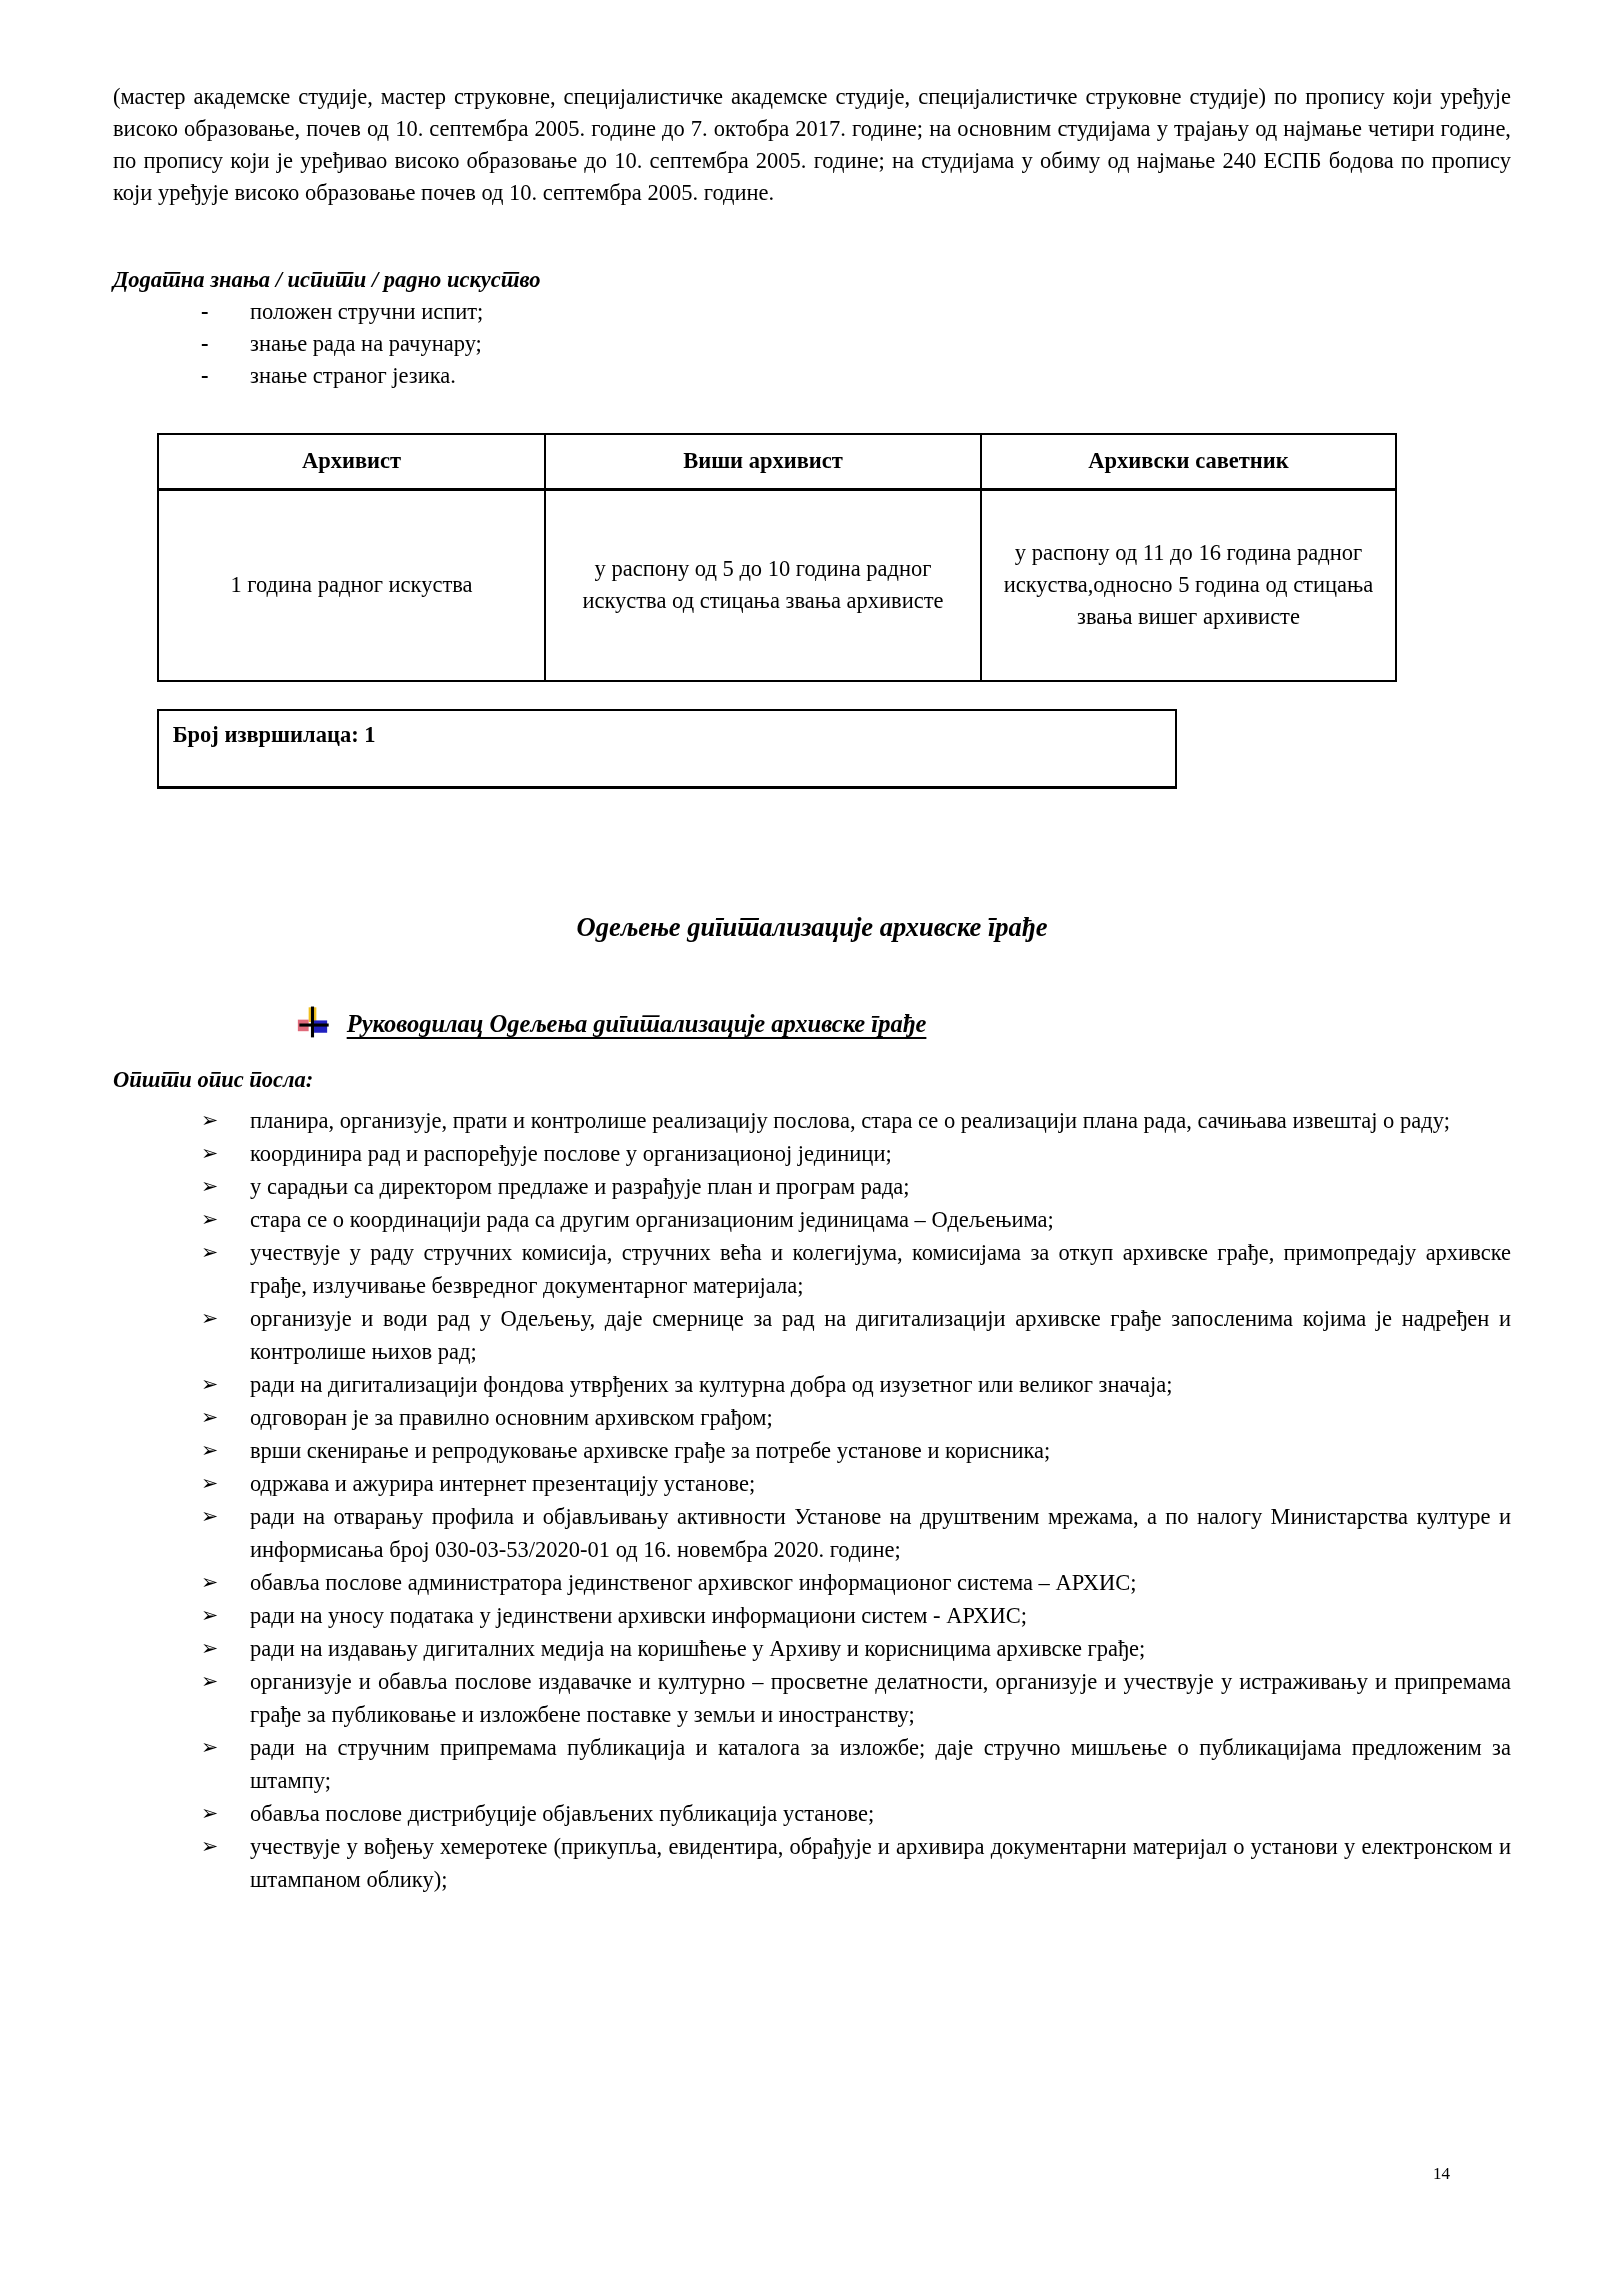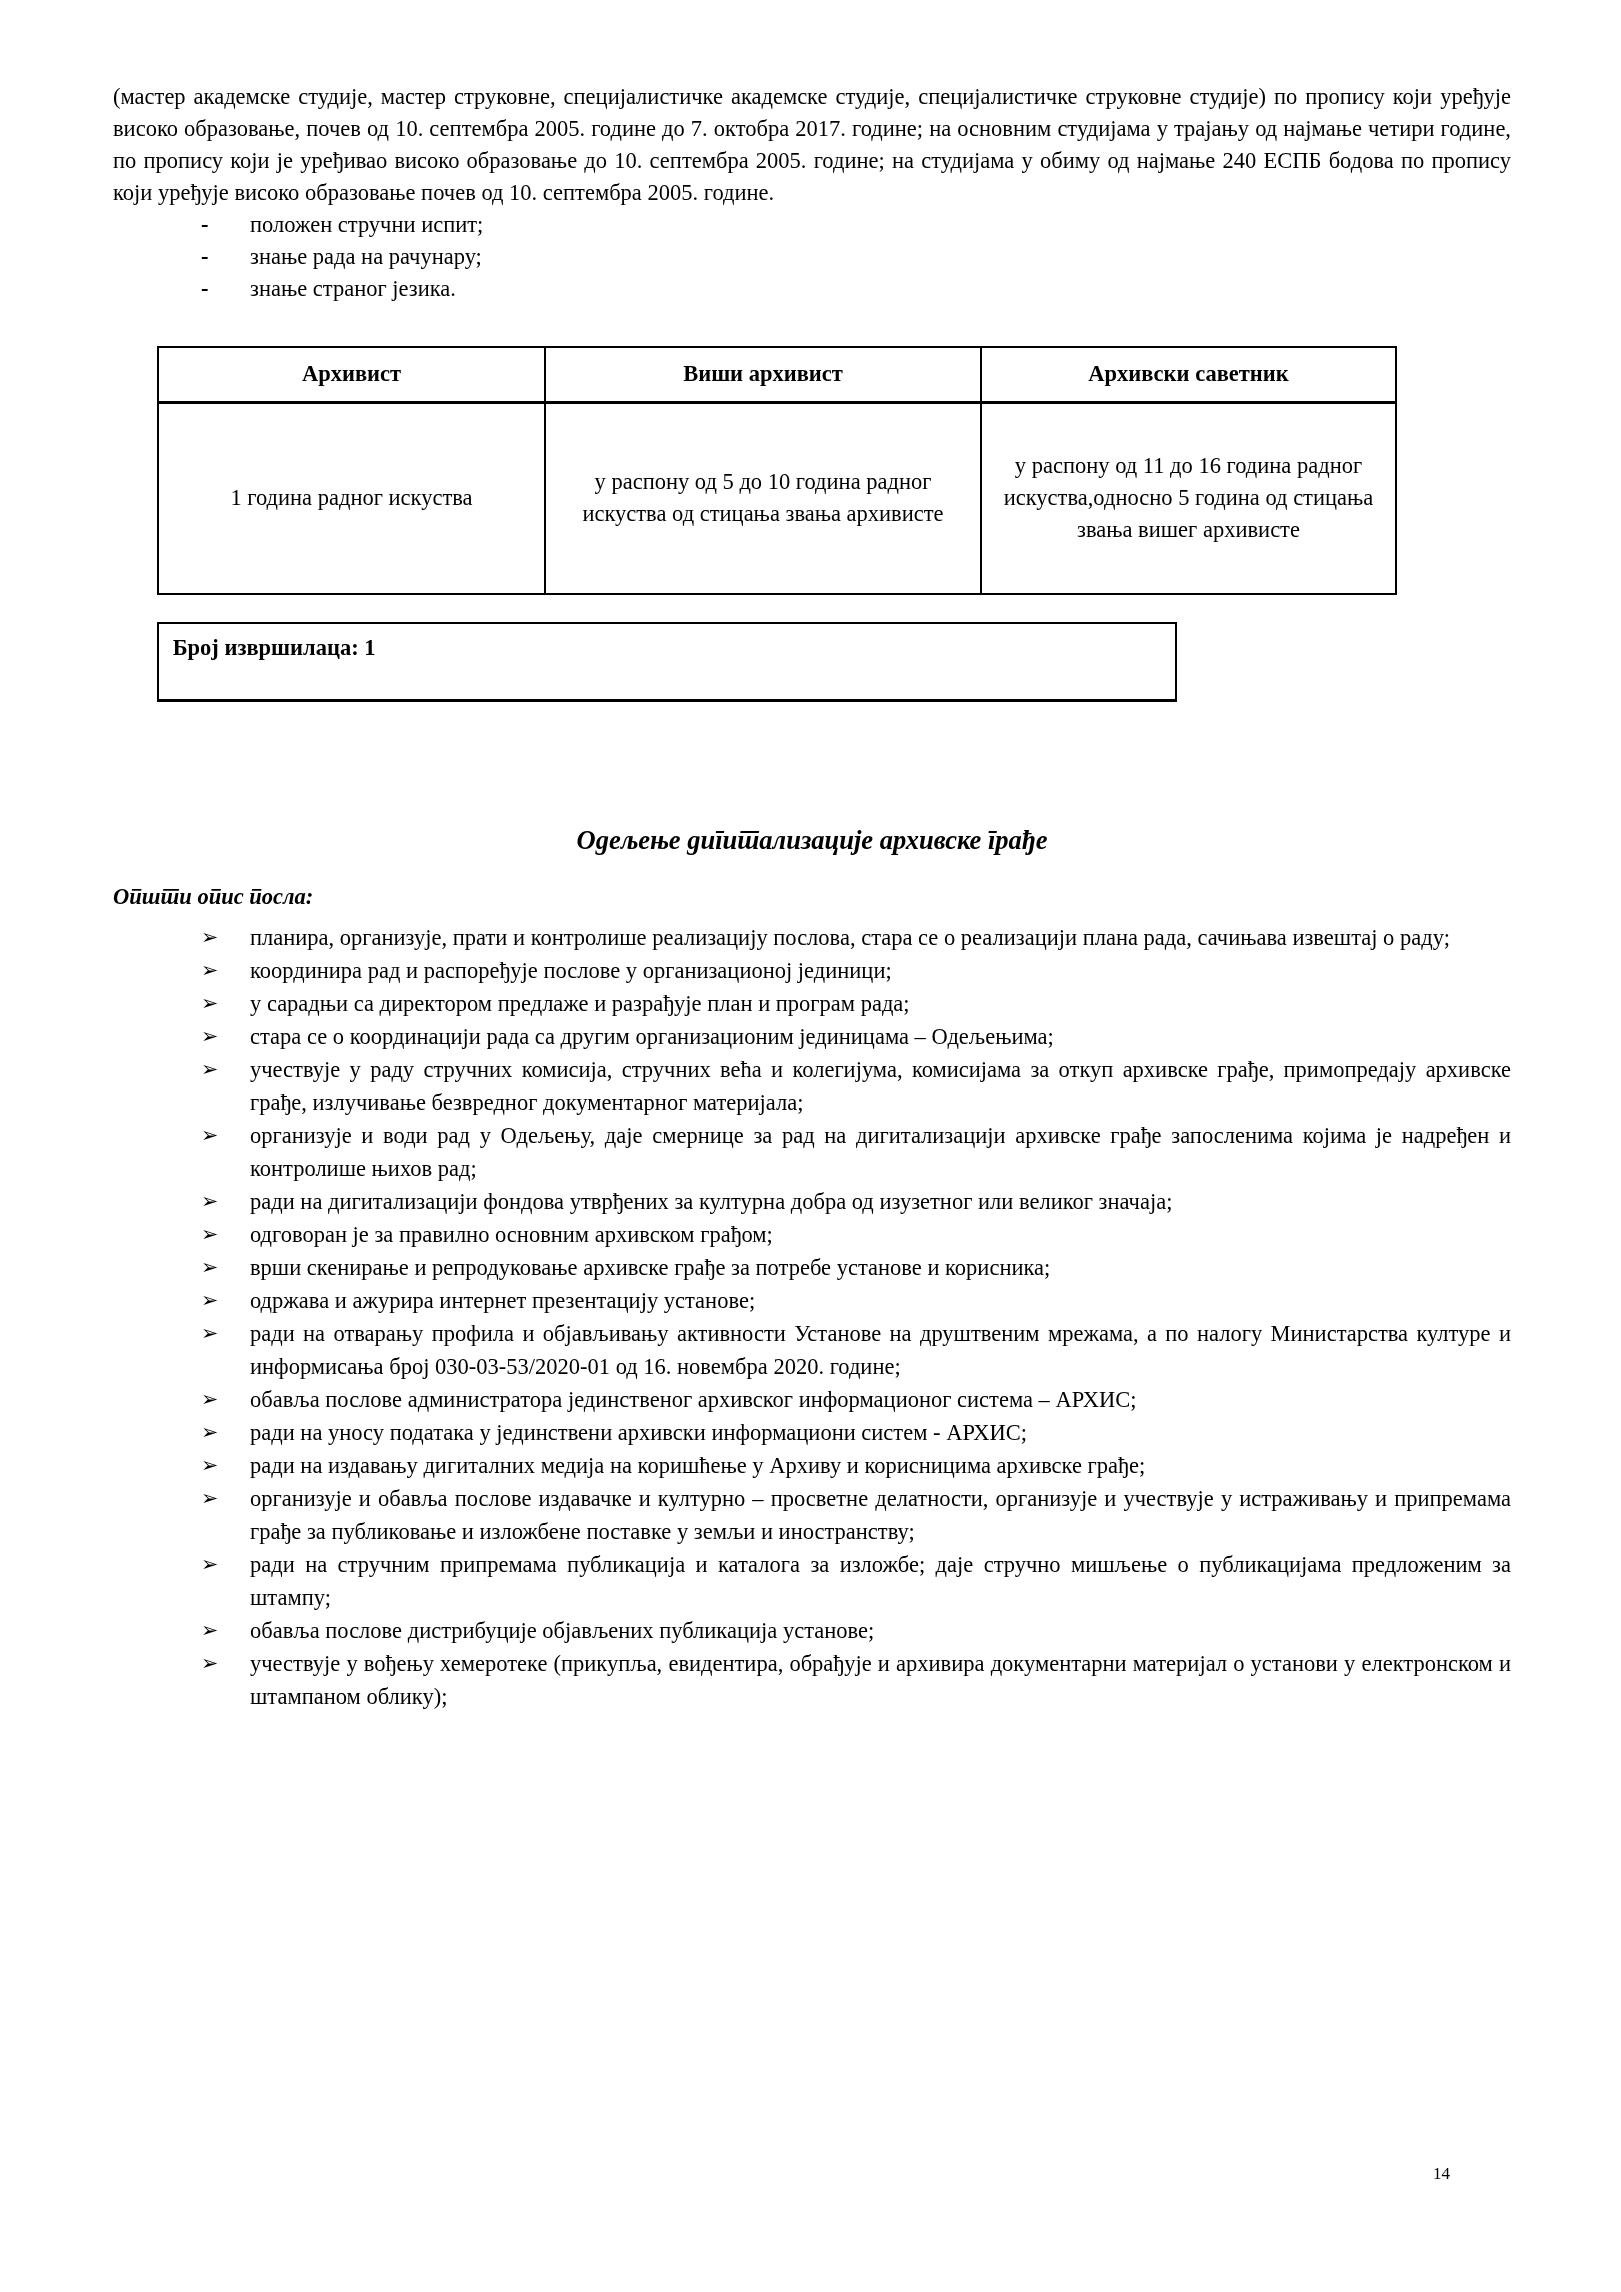--- a/index.html
+++ b/index.html
@@ -132,20 +132,21 @@
     line-height: 32px;
   }
 </style>
 </head>
 <body>
 
 <div class="page">
 
   <p class="intro">(мастер академске студије, мастер струковне, специјалистичке академске студије, специјалистичке струковне студије) по пропису који уређује високо образовање, почев од 10. септембра 2005. године до 7. октобра 2017. године; на основним студијама у трајању од најмање четири године, по пропису који је уређивао високо образовање до 10. септембра 2005. године; на студијама у обиму од најмање 240 ЕСПБ бодова по пропису који уређује високо образовање почев од 10. септембра 2005. године.</p>
 
+  <h3 class="dk-heading">Додатна знања / испити / радно искуство</h3>
 
   <ul class="dash-list">
     <li>
       <span class="marker">-</span>
       <span class="txt">положен стручни испит;</span>
     </li>
     <li>
       <span class="marker">-</span>
       <span class="txt">знање рада на рачунару;</span>
     </li>
@@ -176,20 +177,30 @@
       </tr>
     </tbody>
   </table>
 
   <div class="executors-box">
     <span>Број извршилаца: 1</span>
   </div>
 
   <h2 class="section-title">Одељење  дигитализације архивске грађе</h2>
 
+  <div class="role-line">
+    <svg class="bullet-icon" viewBox="0 0 24 24" aria-hidden="true">
+      <rect x="9.5" y="1.5" width="5" height="9.5" fill="#f0c020"></rect>
+      <rect x="2.5" y="9.5" width="7" height="7.5" fill="#e06a7a"></rect>
+      <rect x="13" y="10" width="8.5" height="8" fill="#2020c0"></rect>
+      <rect x="11" y="1" width="2" height="20" fill="#000000"></rect>
+      <rect x="3.5" y="12" width="19" height="2" fill="#000000"></rect>
+    </svg>
+    <span class="role-heading">Руководилац Одељења дигитализације архивске грађе</span>
+  </div>
 
   <h3 class="jd-heading">Општи опис посла:</h3>
 
   <ul class="arrow-list">
     <li>
       <span class="marker">➢</span>
       <span class="txt">планира, организује, прати и контролише реализацију послова, стара се о реализацији плана рада, сачињава извештај о раду;</span>
     </li>
     <li>
       <span class="marker">➢</span>

